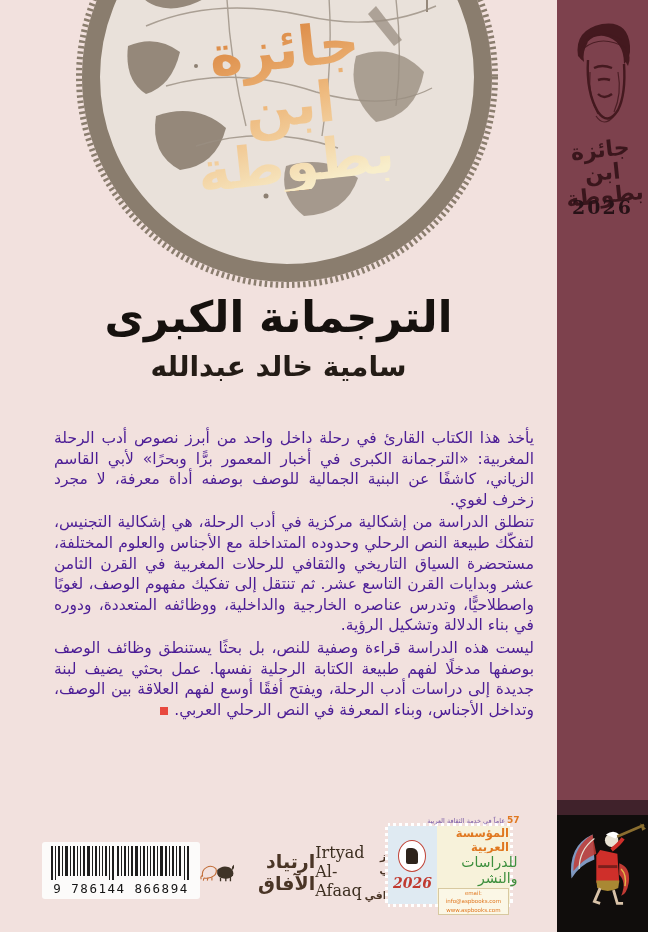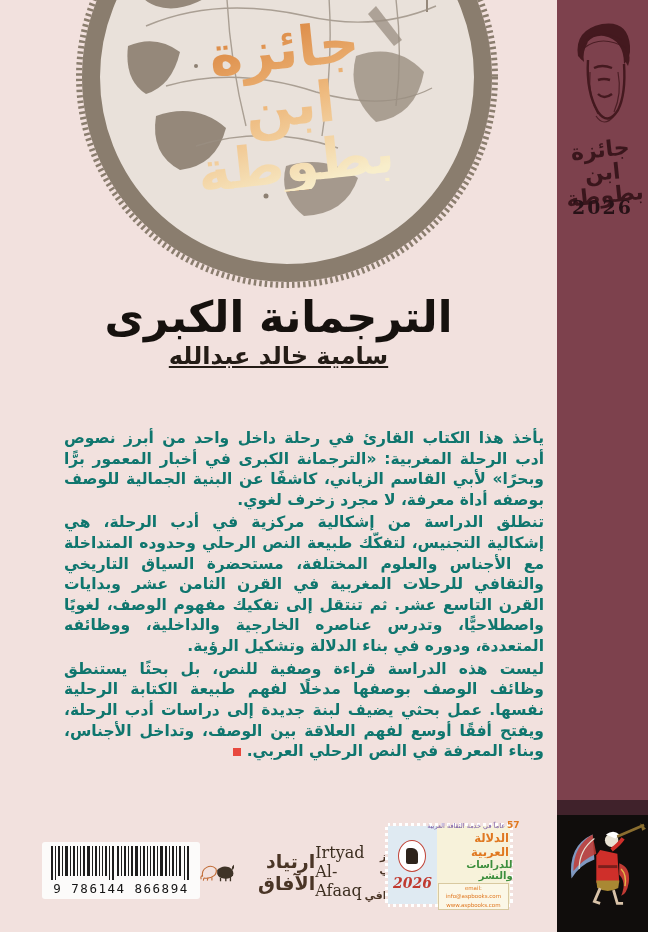--- a/index.html
+++ b/index.html
@@ -10,24 +10,24 @@
   .medallion{position:absolute;left:76px;top:-134px;width:422px;height:422px;}
   .gold-calli{position:absolute;left:140px;top:20px;width:300px;text-align:center;
     direction:rtl;font-weight:bold;font-size:56px;line-height:1.02;transform:rotate(-6deg);
     background:linear-gradient(168deg,#de8f4b 18%,#eeb97d 48%,#f8eecb 88%);
     -webkit-background-clip:text;background-clip:text;color:transparent;-webkit-text-fill-color:transparent;
     text-shadow:none;}
   
   .title-block{position:absolute;left:0;top:290px;width:557px;text-align:center;direction:rtl;color:#221a15;}
   .title-small{font-size:21px;font-weight:bold;letter-spacing:.5px;}
   .title-main{font-size:43px;font-weight:bold;margin-top:2px;color:#16110e;}
-  .author{font-size:24px;font-weight:600;color:#241c16;text-decoration:underline;}
-  
-  .body-text{position:absolute;top:428px;left:64px;width:480px;direction:rtl;
-    text-align:justify;font-size:15.5px;font-weight:bold;line-height:1.33;color:#0f766e;}
+  .author{font-size:28px;font-weight:600;margin-top:8px;color:#241c16;}
+  
+  .body-text{position:absolute;top:428px;left:54px;width:480px;direction:rtl;
+    text-align:justify;font-size:15.5px;font-weight:normal;line-height:1.33;color:#4c1d95;}
   .body-text p{margin:0 0 2px 0;}
   .end-mark{display:inline-block;width:8px;height:8px;margin:0 6px 0 0;vertical-align:baseline;}
   
   .barcode-box{position:absolute;left:42px;top:842px;width:158px;height:57px;background:#fcfbfa;
     border-radius:3px;display:flex;flex-direction:column;align-items:center;justify-content:center;}
   .isbn{font-family:"DejaVu Sans Mono",monospace;font-size:12.5px;letter-spacing:1.5px;color:#151515;margin-top:1px;}
   .publisher-logo{position:absolute;left:200px;top:842px;width:162px;display:flex;flex-direction:row;align-items:center;color:#4a3526;}
   .pl-row{display:flex;align-items:center;gap:6px;}
   .pl-arabic{font-size:19px;font-weight:bold;direction:rtl;}
   .pl-latin{font-family:"DejaVu Serif",serif;font-size:16px;color:#3c2e20;margin-top:-2px;}
@@ -38,21 +38,21 @@
   .stamp-inner{display:flex;width:100%;height:100%;}
   .stamp-left{width:40%;background:#dfeaf2;display:flex;flex-direction:column;align-items:center;justify-content:center;gap:3px;}
   .stamp-seal{width:26px;height:30px;background:#fff;border:1.5px solid #c04438;border-radius:50%;
     display:flex;align-items:center;justify-content:center;}
   .seal-figure{width:12px;height:16px;background:#2e241c;border-radius:3px 6px 2px 2px;}
   .stamp-year{font-family:"DejaVu Serif",serif;font-style:italic;font-weight:bold;font-size:14px;color:#c03a30;}
   .stamp-right{width:60%;background:#f7f2da;display:flex;flex-direction:column;align-items:center;justify-content:center;direction:rtl;padding:8px 1px;box-sizing:border-box;}
   .stamp-topline{font-size:6.5px;color:#7a5ba6;white-space:nowrap;}
   .stamp-topline .num{color:#e07820;font-weight:bold;font-size:9px;}
   .stamp-org1{font-size:11.5px;font-weight:bold;color:#e07820;margin-top:1px;}
-  .stamp-org2{font-size:10px;font-weight:bold;color:#3d8f3d;margin-left:32px;}
+  .stamp-org2{font-size:14px;font-weight:normal;color:#3d8f3d;margin-left:32px;}
   .stamp-contact{font-size:5.5px;color:#e07820;text-align:center;line-height:1.5;margin-top:2px;direction:ltr;
     border:0.5px solid #d8c9a0;padding:0 3px;background:#fbf7e6;}
   
   .spine{position:absolute;left:557px;top:0;width:91px;height:932px;background:#7d414d;}
   .spine-portrait{position:absolute;left:11px;top:16px;width:70px;height:118px;}
   .spine-calli{position:absolute;left:0;top:138px;width:91px;text-align:center;direction:rtl;
     font-weight:bold;font-size:22px;line-height:1.05;color:#3a161c;transform:rotate(-6deg);}
   .spine-year{position:absolute;left:0;top:196px;width:91px;text-align:center;
     font-family:"DejaVu Serif",serif;font-weight:bold;font-size:19px;letter-spacing:2px;color:#271217;}
   .spine-band{position:absolute;left:0;top:800px;width:91px;height:15px;background:#40222b;}
@@ -189,21 +189,21 @@
     <div class="stamp">
       <div class="stamp-inner">
         <div class="stamp-left">
           <div class="stamp-seal">
               <div class="seal-figure"></div>
             </div>
           <div class="stamp-year">2026</div>
         </div>
         <div class="stamp-right">
           <div class="stamp-topline"><span class="num">57</span> <span>عاماً في خدمة الثقافة العربية</span></div>
-          <div class="stamp-org1">الدلالة العربية</div>
+          <div class="stamp-org1">المؤسسة العربية</div>
           <div class="stamp-org2">للدراسات والنشر</div>
           <div class="stamp-contact">
             <div>email: info@aspbooks.com</div>
             <div>www.aspbooks.com</div>
           </div>
         </div>
       </div>
     </div>
   </div>
 

